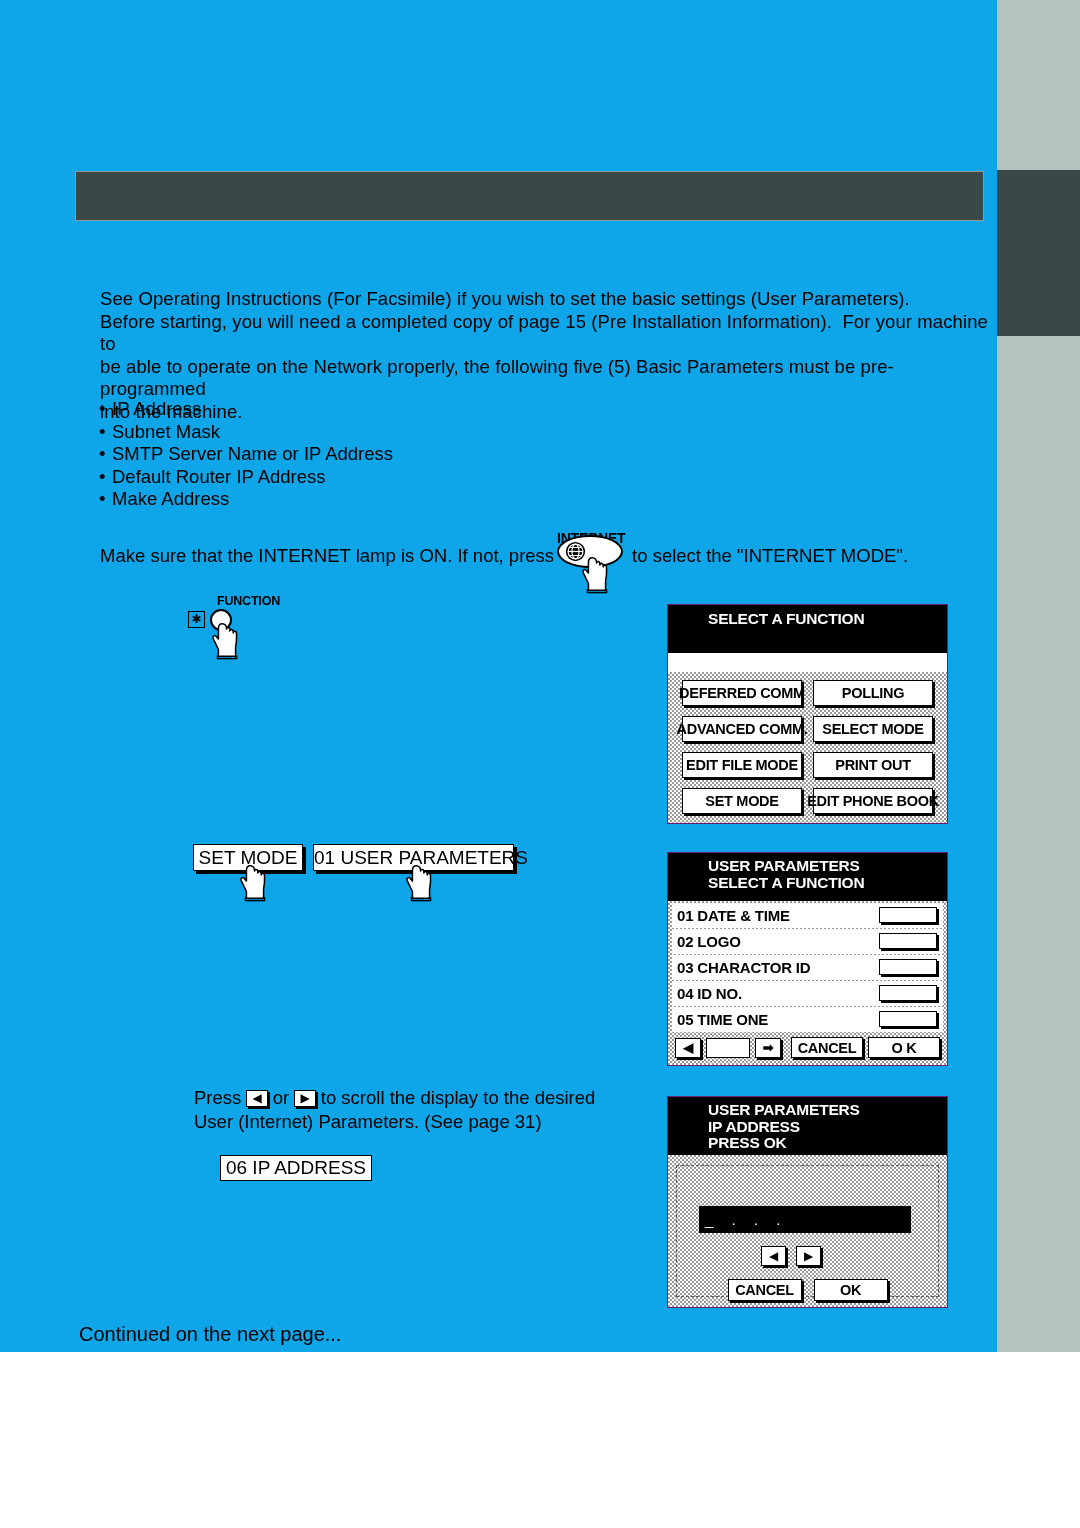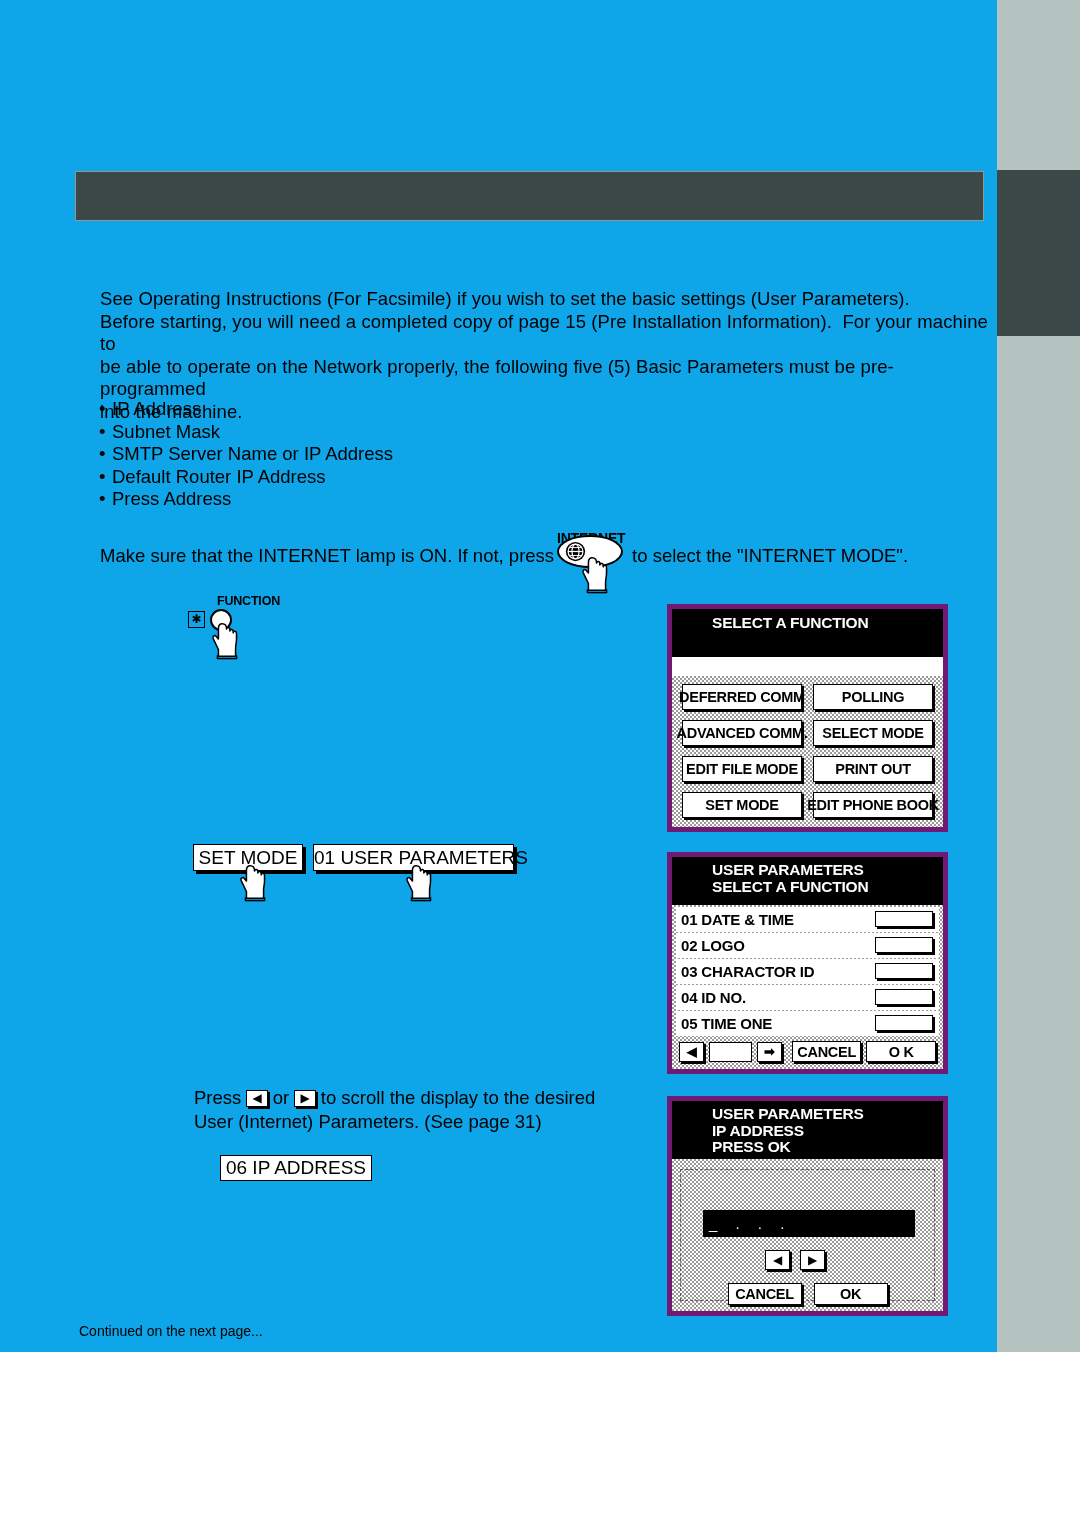--- a/index.html
+++ b/index.html
@@ -181,21 +181,21 @@
     white-space: nowrap;
     box-sizing: border-box;
   }
   .paper-btn.thin { box-shadow: 2px 2px 0 #000; border-width: 1.3px; }
 
   
   .lcd {
     position: absolute;
     width: 281px;
     background: #ffffff;
-    border: 5px solid #701a75;
+    border: 1px solid #701a75;
     box-sizing: border-box;
   }
   .lcd-head {
     background: #000000;
     color: #ffffff;
     font-weight: bold;
     font-size: 15.5px;
     line-height: 16.5px;
     padding: 6px 0 6px 40px;
     letter-spacing: -0.2px;
@@ -348,21 +348,21 @@
     padding: 0px 5px;
     font-size: 12px;
     line-height: 15px;
     vertical-align: 2px;
     background: #fff;
   }
   #continued {
     position: absolute;
     left: 79px;
     top: 1323px;
-    font-size: 14px;
+    font-size: 20px;
   }
 </style>
 </head>
 <body>
 
 <div id="page">
 
   <div class="side-rail"></div>
   <div class="side-tab"></div>
 
@@ -371,21 +371,21 @@
   <div class="copy" id="intro-para">See Operating Instructions (For Facsimile) if you wish to set the basic settings (User Parameters).
 Before starting, you will need a completed copy of page 15 (Pre Installation Information).  For your machine to
 be able to operate on the Network properly, the following five (5) Basic Parameters must be pre-programmed
 into the machine.</div>
 
   <div class="bullets">
     <span class="bullet-row"><span class="dot">•</span><span>IP Address</span></span>
     <span class="bullet-row"><span class="dot">•</span><span>Subnet Mask</span></span>
     <span class="bullet-row"><span class="dot">•</span><span>SMTP Server Name or IP Address</span></span>
     <span class="bullet-row"><span class="dot">•</span><span>Default Router IP Address</span></span>
-    <span class="bullet-row"><span class="dot">•</span><span>Press Address</span></span>
+    <span class="bullet-row"><span class="dot">•</span><span>Make Address</span></span>
   </div>
 
   <div id="internet-line">
     <span class="seg">Make sure that the INTERNET lamp is ON.  If not, press</span><span class="spacer-btn"></span><span class="seg">to select the "INTERNET MODE".</span>
   </div>
 
   <div class="internet-key">
     <div class="klabel">INTERNET</div>
     <div class="oval"></div>
     <svg class="globe" viewBox="0 0 24 24">

